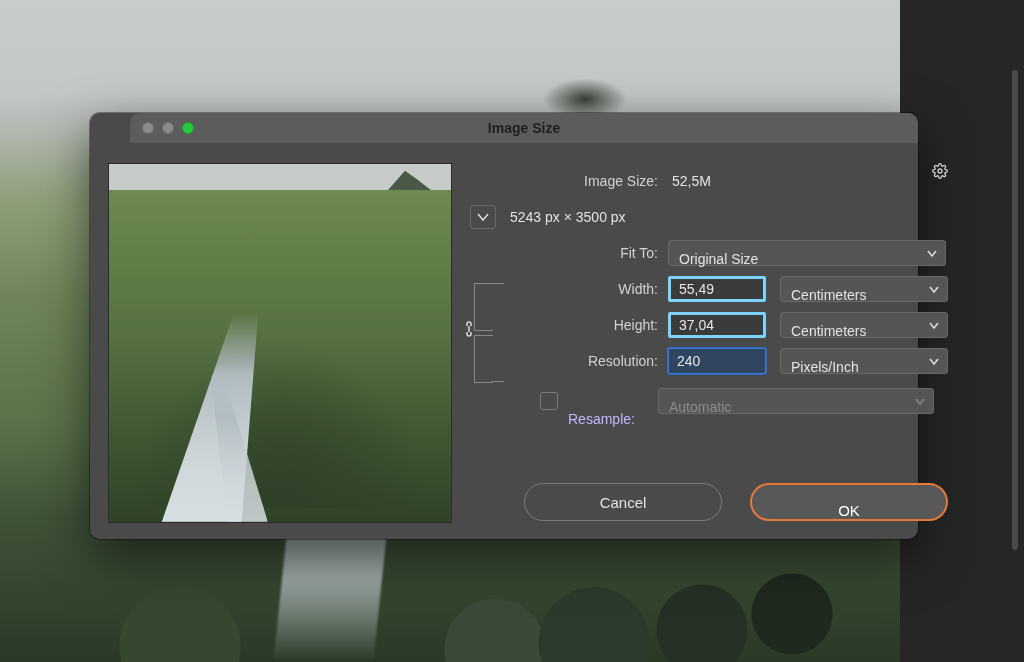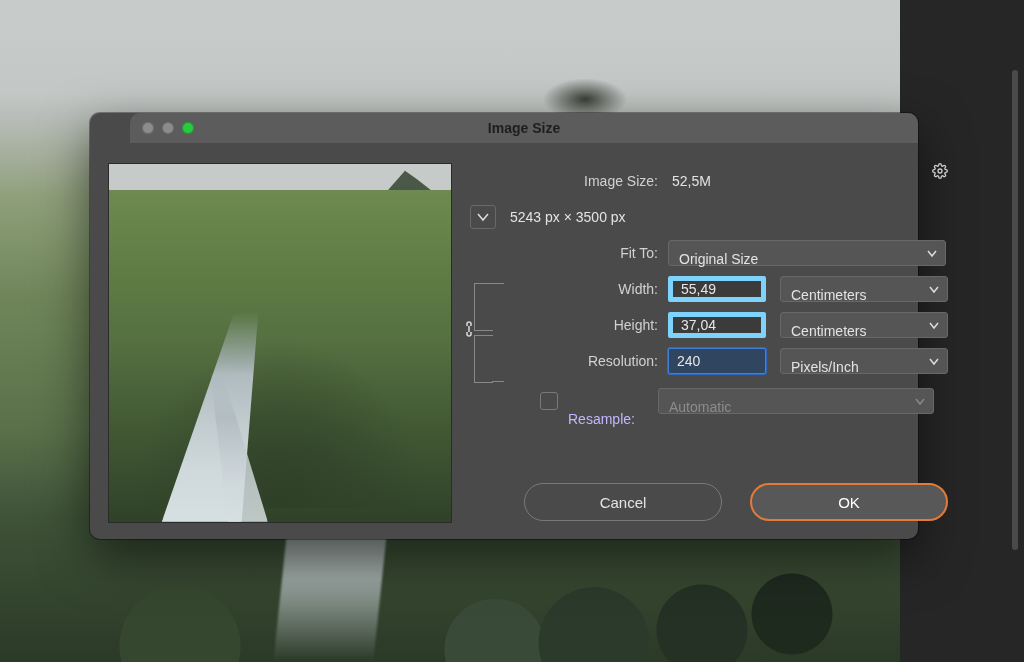--- a/index.html
+++ b/index.html
@@ -187,21 +187,21 @@
     box-sizing: border-box;
     cursor: pointer;
   }
   .sel.disabled { color: #8c8c8c; cursor: default; }
   .sel .chev {
     position: absolute; right: 8px; top: 50%; transform: translateY(-50%);
   }
   .input {
     height: 26px; width: 98px;
     background: #3b3b3b;
-    border: 5px solid #7dd3fc;
+    border: 3px solid #7dd3fc;
     color: #e6e6e6;
     padding: 0 8px;
     border-radius: 2px;
     font-size: 14px;
     box-sizing: border-box;
     outline: none;
   }
   .input.focus {
     background: #2f4560;
     border: 1px solid #3f7fd6;
@@ -260,20 +260,21 @@
   }
   .btn.cancel {
     border: 1px solid #7a7a7a;
     color: #e3e3e3;
     background: transparent;
   }
   .btn.ok {
     border: 2px solid #e37a3a;
     color: #ffffff;
     background: #585858;
+    align-items: flex-end;
   }
   .chev svg, .dim-arrow svg { pointer-events: none; }
 </style>
 </head>
 <body>
 
 <div class="bg">
   <div class="stream"></div>
   <div class="rocks"></div>
 </div>

